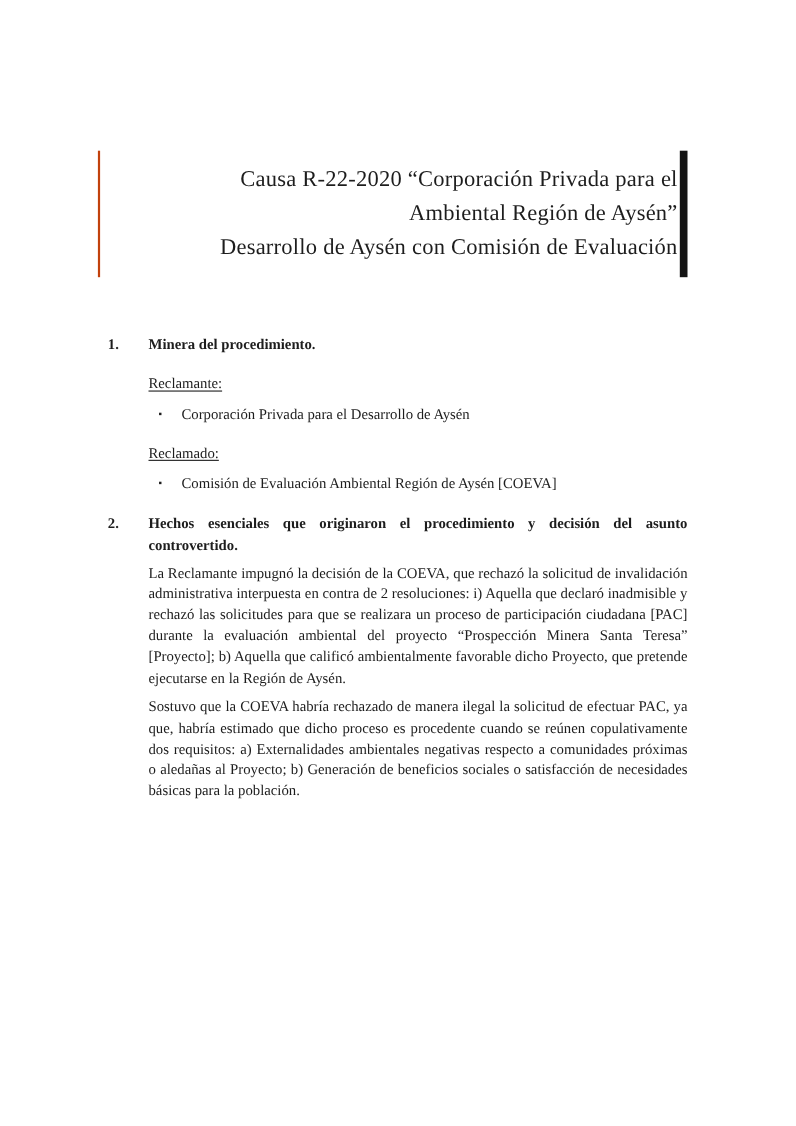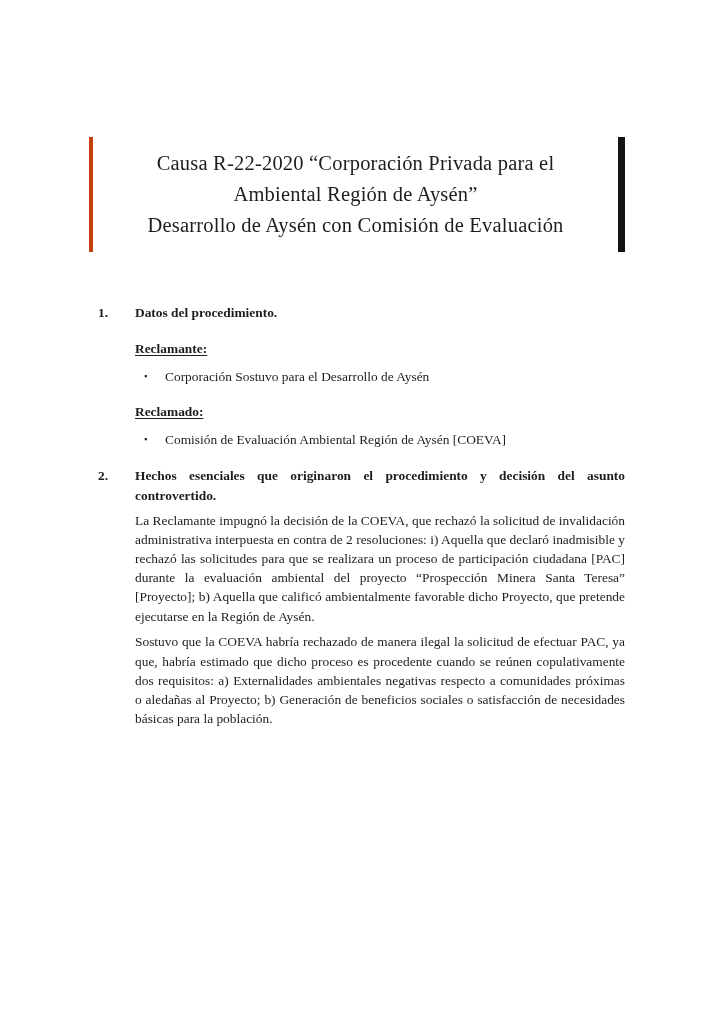--- a/index.html
+++ b/index.html
@@ -17,24 +17,24 @@
     overflow: hidden;
   }
 
   
   .title-block {
     position: absolute;
     left: 89px;
     top: 137px;
     width: 536px;
     box-sizing: border-box;
-    border-left: 4px solid #c2410c;
+    border-left: 2px solid #c2410c;
     border-right: 7px solid #141414;
     padding: 11px 2px;
-    text-align: center;
+    text-align: right;
   }
   .title-line {
     font-size: 20.5px;
     line-height: 31px;
     letter-spacing: 0.2px;
     white-space: nowrap;
   }
 
   
   .content {
@@ -62,21 +62,20 @@
   .row-s2 { margin-bottom: 5px; margin-top: 17px; line-height: 19.8px; }
 
   .indent {
     margin-left: 37px;
   }
 
   .party-label {
     text-decoration: underline;
     text-underline-offset: 2px;
     margin-bottom: 9px;
-    font-weight: bold;
   }
 
   .bullet-row {
     display: flex;
     margin-bottom: 15px;
   }
   .bullet-glyph {
     flex: 0 0 30px;
     width: 30px;
     padding-left: 9px;
@@ -102,28 +101,28 @@
   <div class="title-block">
     <div class="title-line">Causa R-22-2020 “Corporación Privada para el</div>
     <div class="title-line">Ambiental Región de Aysén”</div>
     <div class="title-line">Desarrollo de Aysén con Comisión de Evaluación</div>
   </div>
 
   <div class="content">
 
     <div class="section-heading-row row-s1">
       <div class="section-num">1.</div>
-      <div class="section-heading">Datos del procedimiento.</div>
+      <div class="section-heading">Minera del procedimiento.</div>
     </div>
 
     <div class="indent party-label">Reclamante:</div>
 
     <div class="indent bullet-row">
       <div class="bullet-glyph">▪</div>
-      <div class="bullet-text">Corporación Sostuvo para el Desarrollo de Aysén</div>
+      <div class="bullet-text">Corporación Privada para el Desarrollo de Aysén</div>
     </div>
 
     <div class="indent party-label">Reclamado:</div>
 
     <div class="indent bullet-row last">
       <div class="bullet-glyph">▪</div>
       <div class="bullet-text">Comisión de Evaluación Ambiental Región de Aysén [COEVA]</div>
     </div>
 
     <div class="section-heading-row row-s2">

